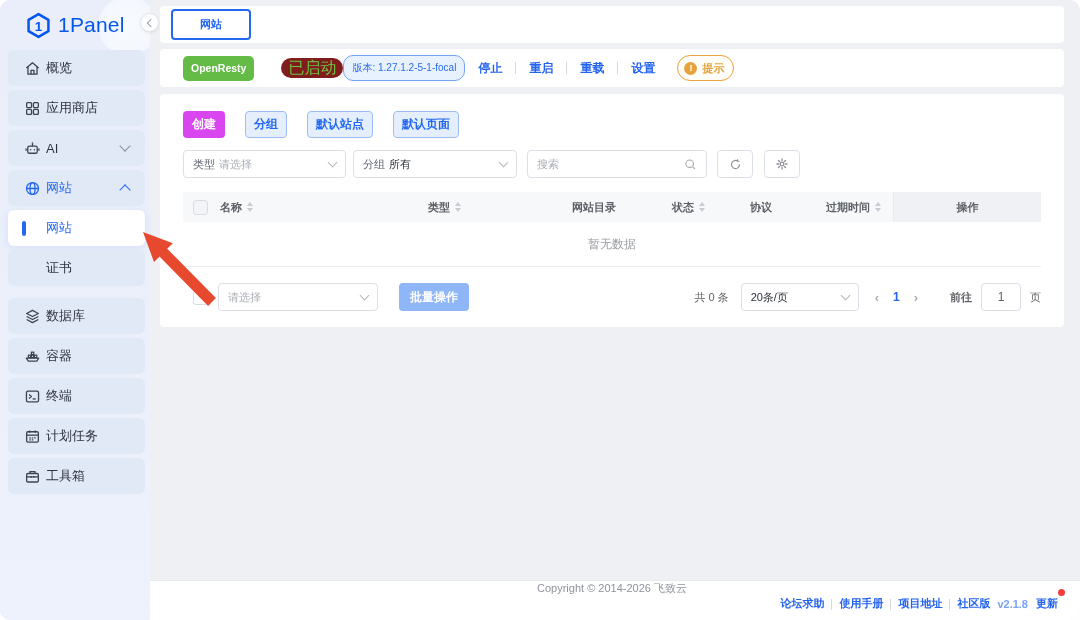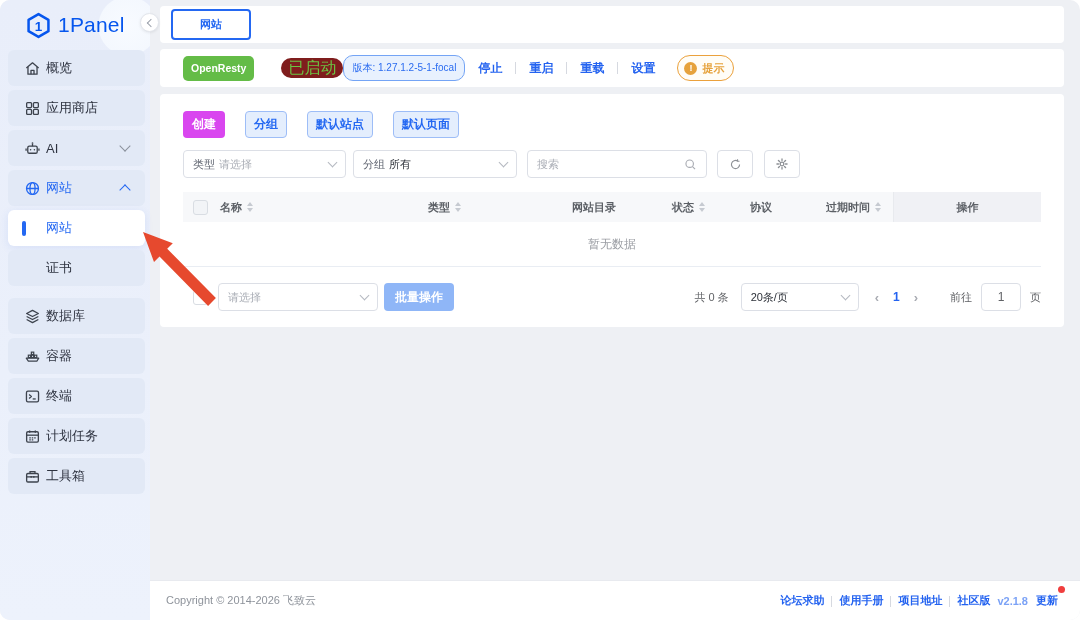--- a/index.html
+++ b/index.html
@@ -75,32 +75,32 @@
 .cb { width:15px; height:15px; border:1px solid #d9dde3; border-radius:3px; background:#fff; display:inline-block; }
 .cb.gray { background:#f2f4f7; }
 .sort { display:inline-flex; flex-direction:column; margin-left:5px; gap:2px; }
 .sort i { display:block; width:0; height:0; border:3.2px solid transparent; }
 .sort i.u { border-bottom:4.2px solid #c6cad1; border-top:0; }
 .sort i.d { border-top:4.2px solid #c6cad1; border-bottom:0; }
 .empty { height:45px; display:flex; align-items:center; justify-content:center; color:#9a9da3; font-size:12px; border-bottom:1px solid #e9edf3; }
 .batchrow { display:flex; align-items:center; margin-top:15px; height:30px; }
 .batchrow .cb { margin-left:10px; }
 .sel-batch { width:160px; margin-left:10px; height:28px; }
-.batchbtn { margin-left:6px; height:28px; background:#8fb6f7; color:#fff; font-size:12px; font-weight:700; border:none; border-radius:4px; width:70px; }
+.batchbtn { margin-left:21px; height:28px; background:#8fb6f7; color:#fff; font-size:12px; font-weight:700; border:none; border-radius:4px; width:70px; }
 .pager { margin-left:auto; display:flex; align-items:center; font-size:11px; color:#606266; }
 .pg-total { margin-right:12px; }
 .sel-size { width:118px; height:28px; font-size:11px; }
 .pgarrow { color:#a8abb2; font-size:13px; margin:0 10px; font-weight:700; }
 .pgarrow.l { margin-left:16px; }
 .pgnum { color:#2463f0; font-weight:700; font-size:12px; margin:0 4px; }
-.goto-label { margin-left:22px; }
+.goto-label { margin-left:22px;font-weight:bold; }
 .goto { width:40px; height:28px; border:1px solid #dcdfe6; border-radius:4px; text-align:center; font-size:12px; color:#606266; margin:0 9px; outline:none; font-family:inherit; }
 
 
-.footer { height:40px; background:#fff; border-top:1px solid #e8eaef; display:flex; align-items:center; padding:0 22px 0 16px; }
+.footer { height:40px; background:#fff; border-top:1px solid #e8eaef; display:flex; align-items:center; padding:0 22px 0 16px;flex-direction:column; }
 .copy { color:#8e939b; font-size:11px; }
 .flinks { margin-left:auto; display:flex; align-items:center; font-size:11px; font-weight:700; color:#2463f0; }
 .flinks .vsep { margin:0 7px; height:11px; margin-top:1px; }
 .fver { color:#7ba2f6; font-weight:600; margin-left:7px; font-size:11px; }
 .fupd { position:relative; margin-left:8px; }
 .fupd .dot { position:absolute; top:-7px; right:-7px; width:7px; height:7px; border-radius:50%; background:#f03e3e; }
 
 
 .arrow-svg { position:absolute; left:0; top:0; width:1080px; height:620px; pointer-events:none; z-index:9; }
 </style>

